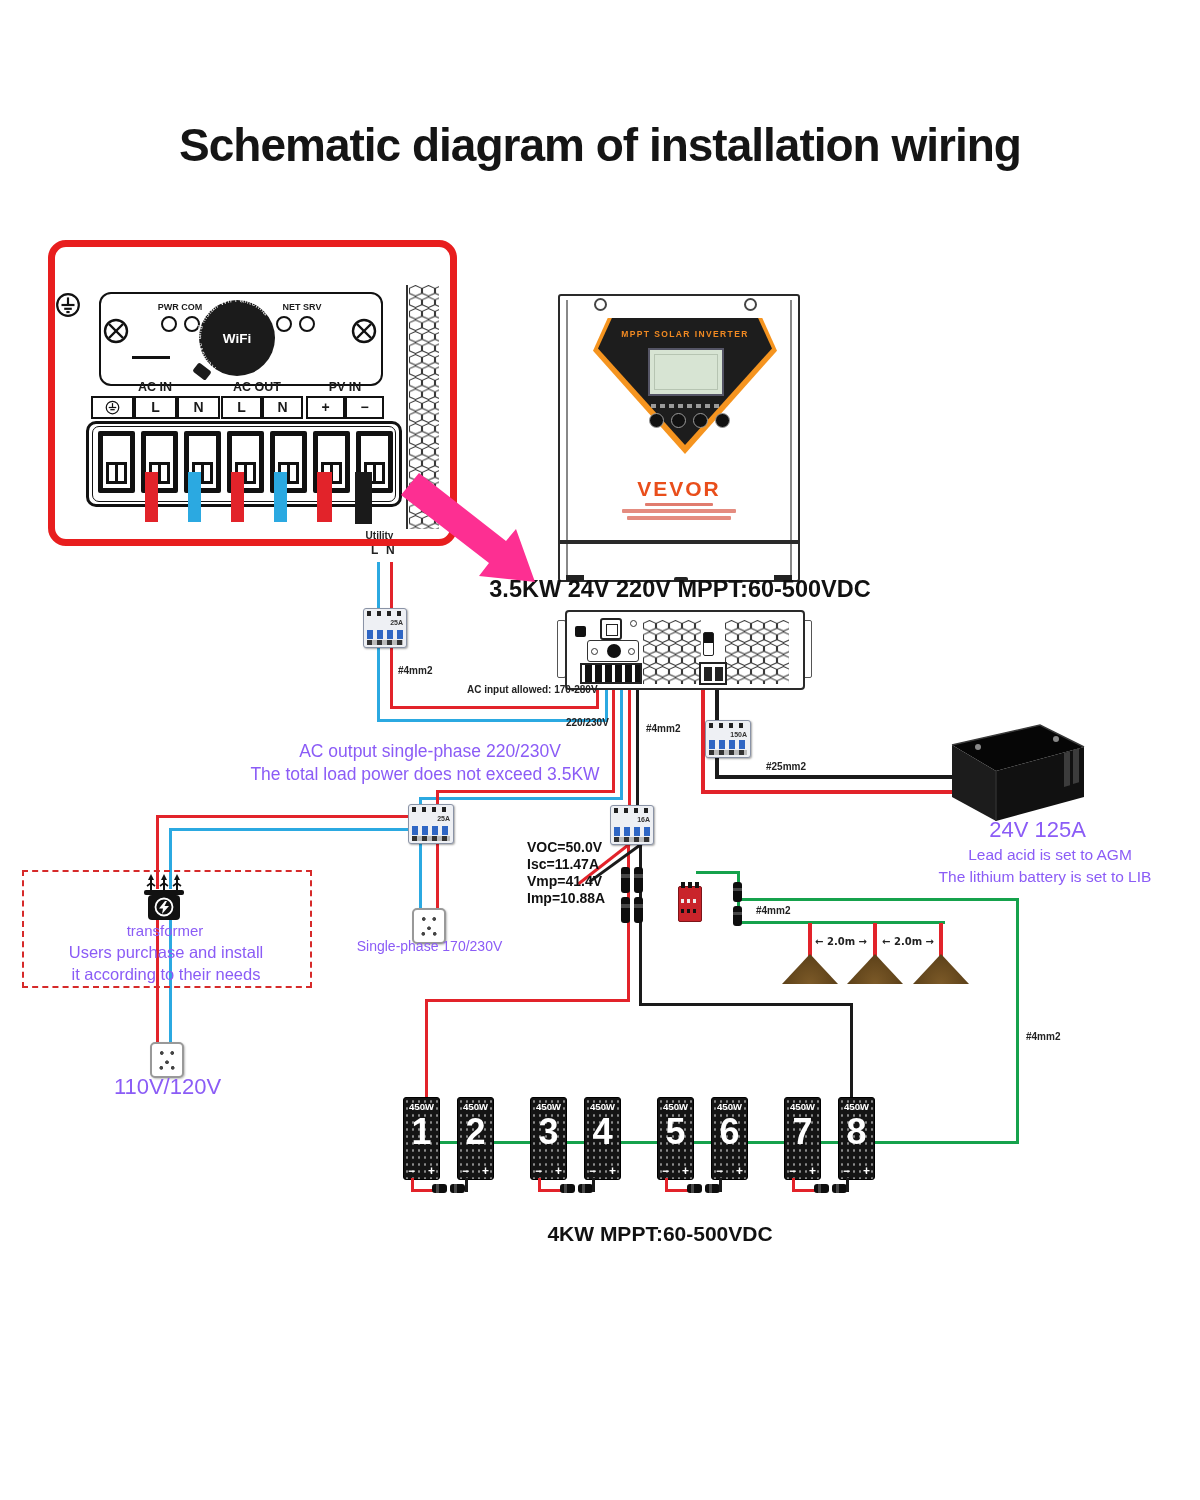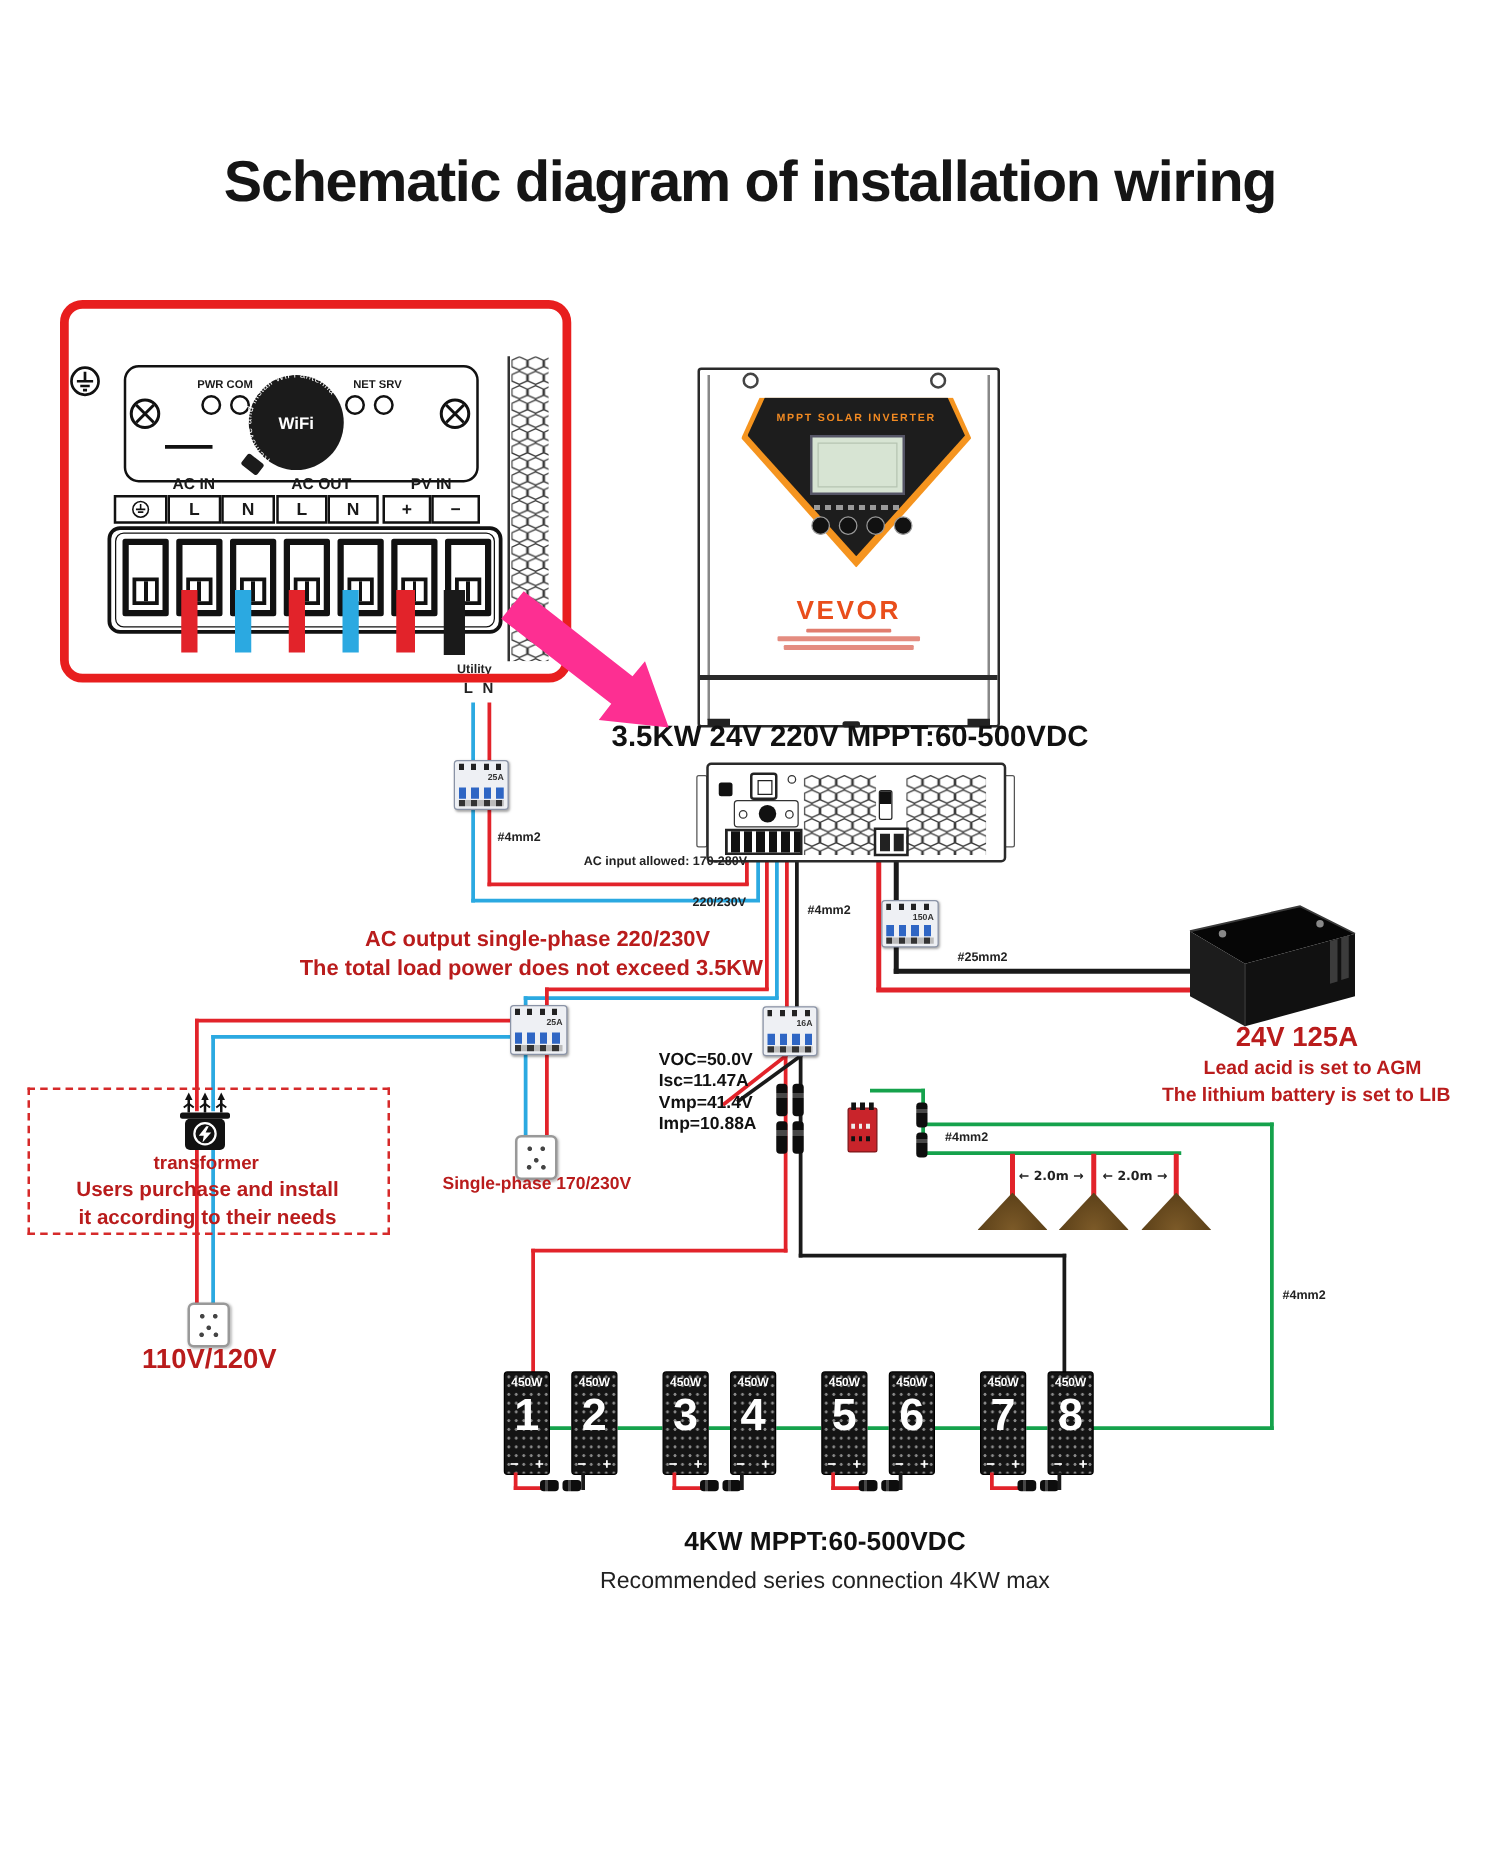--- a/index.html
+++ b/index.html
@@ -1,20 +1,20 @@
 <!DOCTYPE html>
 <html><head>
 <meta charset="utf-8">
 <style>
   html,body{margin:0;padding:0;background:#fff;}
   .canvas{position:relative;width:1200px;height:1500px;background:#fff;overflow:hidden;
           font-family:"Liberation Sans","DejaVu Sans",sans-serif;color:#1a1a1a;margin-top:22px;}
   .abs{position:absolute;}
   .ctr{text-align:center;}
-  .rtext{color:#b91c1c;font-weight:700;}
+  .rtext{color:#8b5cf6;font-weight:400;}
   .w{position:absolute;}
   .r{background:#e2232a;} .b{background:#2ba9e1;} .k{background:#1a1a1a;} .g{background:#15a24c;}
   .lbl{position:absolute;font-weight:700;color:#222;}
   
   .breaker{position:absolute;background:#eef0f4;border:1px solid #8a93a6;border-radius:3px;
            box-shadow:1px 1px 2px rgba(0,0,0,.35);}
   .breaker .bk-top{position:absolute;top:2px;left:3px;right:3px;height:5px;
            background:repeating-linear-gradient(90deg,#222 0 4px,transparent 4px 10px);}
   .breaker .bk-lab{position:absolute;top:10px;right:3px;font-size:7px;font-weight:700;color:#333;}
   .breaker .bk-sw{position:absolute;bottom:8px;left:3px;right:3px;height:9px;
@@ -323,21 +323,21 @@
       <b class="bk-lab">150A</b>
       <i class="bk-sw"></i>
       <i class="bk-bot"></i>
   </div>
 
   <div class="lbl ctr" style="left:352px;top:508px;width:55px;font-size:10px;">Utility</div>
   <div class="lbl" style="left:371px;top:521px;font-size:12px;font-weight:800;">L</div>
   <div class="lbl" style="left:386px;top:521px;font-size:12px;font-weight:800;">N</div>
   <div class="lbl" style="left:398px;top:643px;font-size:10px;">#4mm2</div>
   <div class="lbl" style="left:467px;top:662px;font-size:10px;">AC input allowed: 170-280V</div>
-  <div class="lbl" style="left:554px;top:695px;font-size:10px;">220/230V</div>
+  <div class="lbl" style="left:566px;top:695px;font-size:10px;">220/230V</div>
   <div class="lbl" style="left:646px;top:701px;font-size:10px;">#4mm2</div>
   <div class="lbl" style="left:766px;top:739px;font-size:10px;">#25mm2</div>
   <div class="lbl" style="left:756px;top:883px;font-size:10px;">#4mm2</div>
   <div class="lbl" style="left:1026px;top:1009px;font-size:10px;">#4mm2</div>
 
   <div class="abs ctr rtext" style="left:230px;top:719px;width:400px;font-size:17.5px;">AC output single-phase 220/230V</div>
   <div class="abs ctr rtext" style="left:215px;top:742px;width:420px;font-size:17.5px;">The total load power does not exceed 3.5KW</div>
   <div class="socket" style="left:412px;top:886px;">
       <i class="holes"></i>
     </div>
@@ -465,15 +465,14 @@
   <span class="mc4h" style="left:705px;top:1162px;width:15px;"></span>
   <i class="w k" style="left:719px;top:1156px;width:3px;height:14px;"></i>
 
   <i class="w r" style="left:792px;top:1156px;width:3px;height:14px;"></i>
   <i class="w r" style="left:792px;top:1167px;width:24px;height:3px;"></i>
   <span class="mc4h" style="left:814px;top:1162px;width:15px;"></span>
   <span class="mc4h" style="left:832px;top:1162px;width:15px;"></span>
   <i class="w k" style="left:846px;top:1156px;width:3px;height:14px;"></i>
 
   <div class="abs ctr" style="left:460px;top:1200px;width:400px;font-size:21px;font-weight:800;color:#111;">4KW  MPPT:60-500VDC</div>
-  <div class="abs ctr" style="left:410px;top:1231px;width:500px;font-size:18.5px;color:#222;">Recommended series connection 4KW max</div>
 
 </div>
 
 </body></html>

